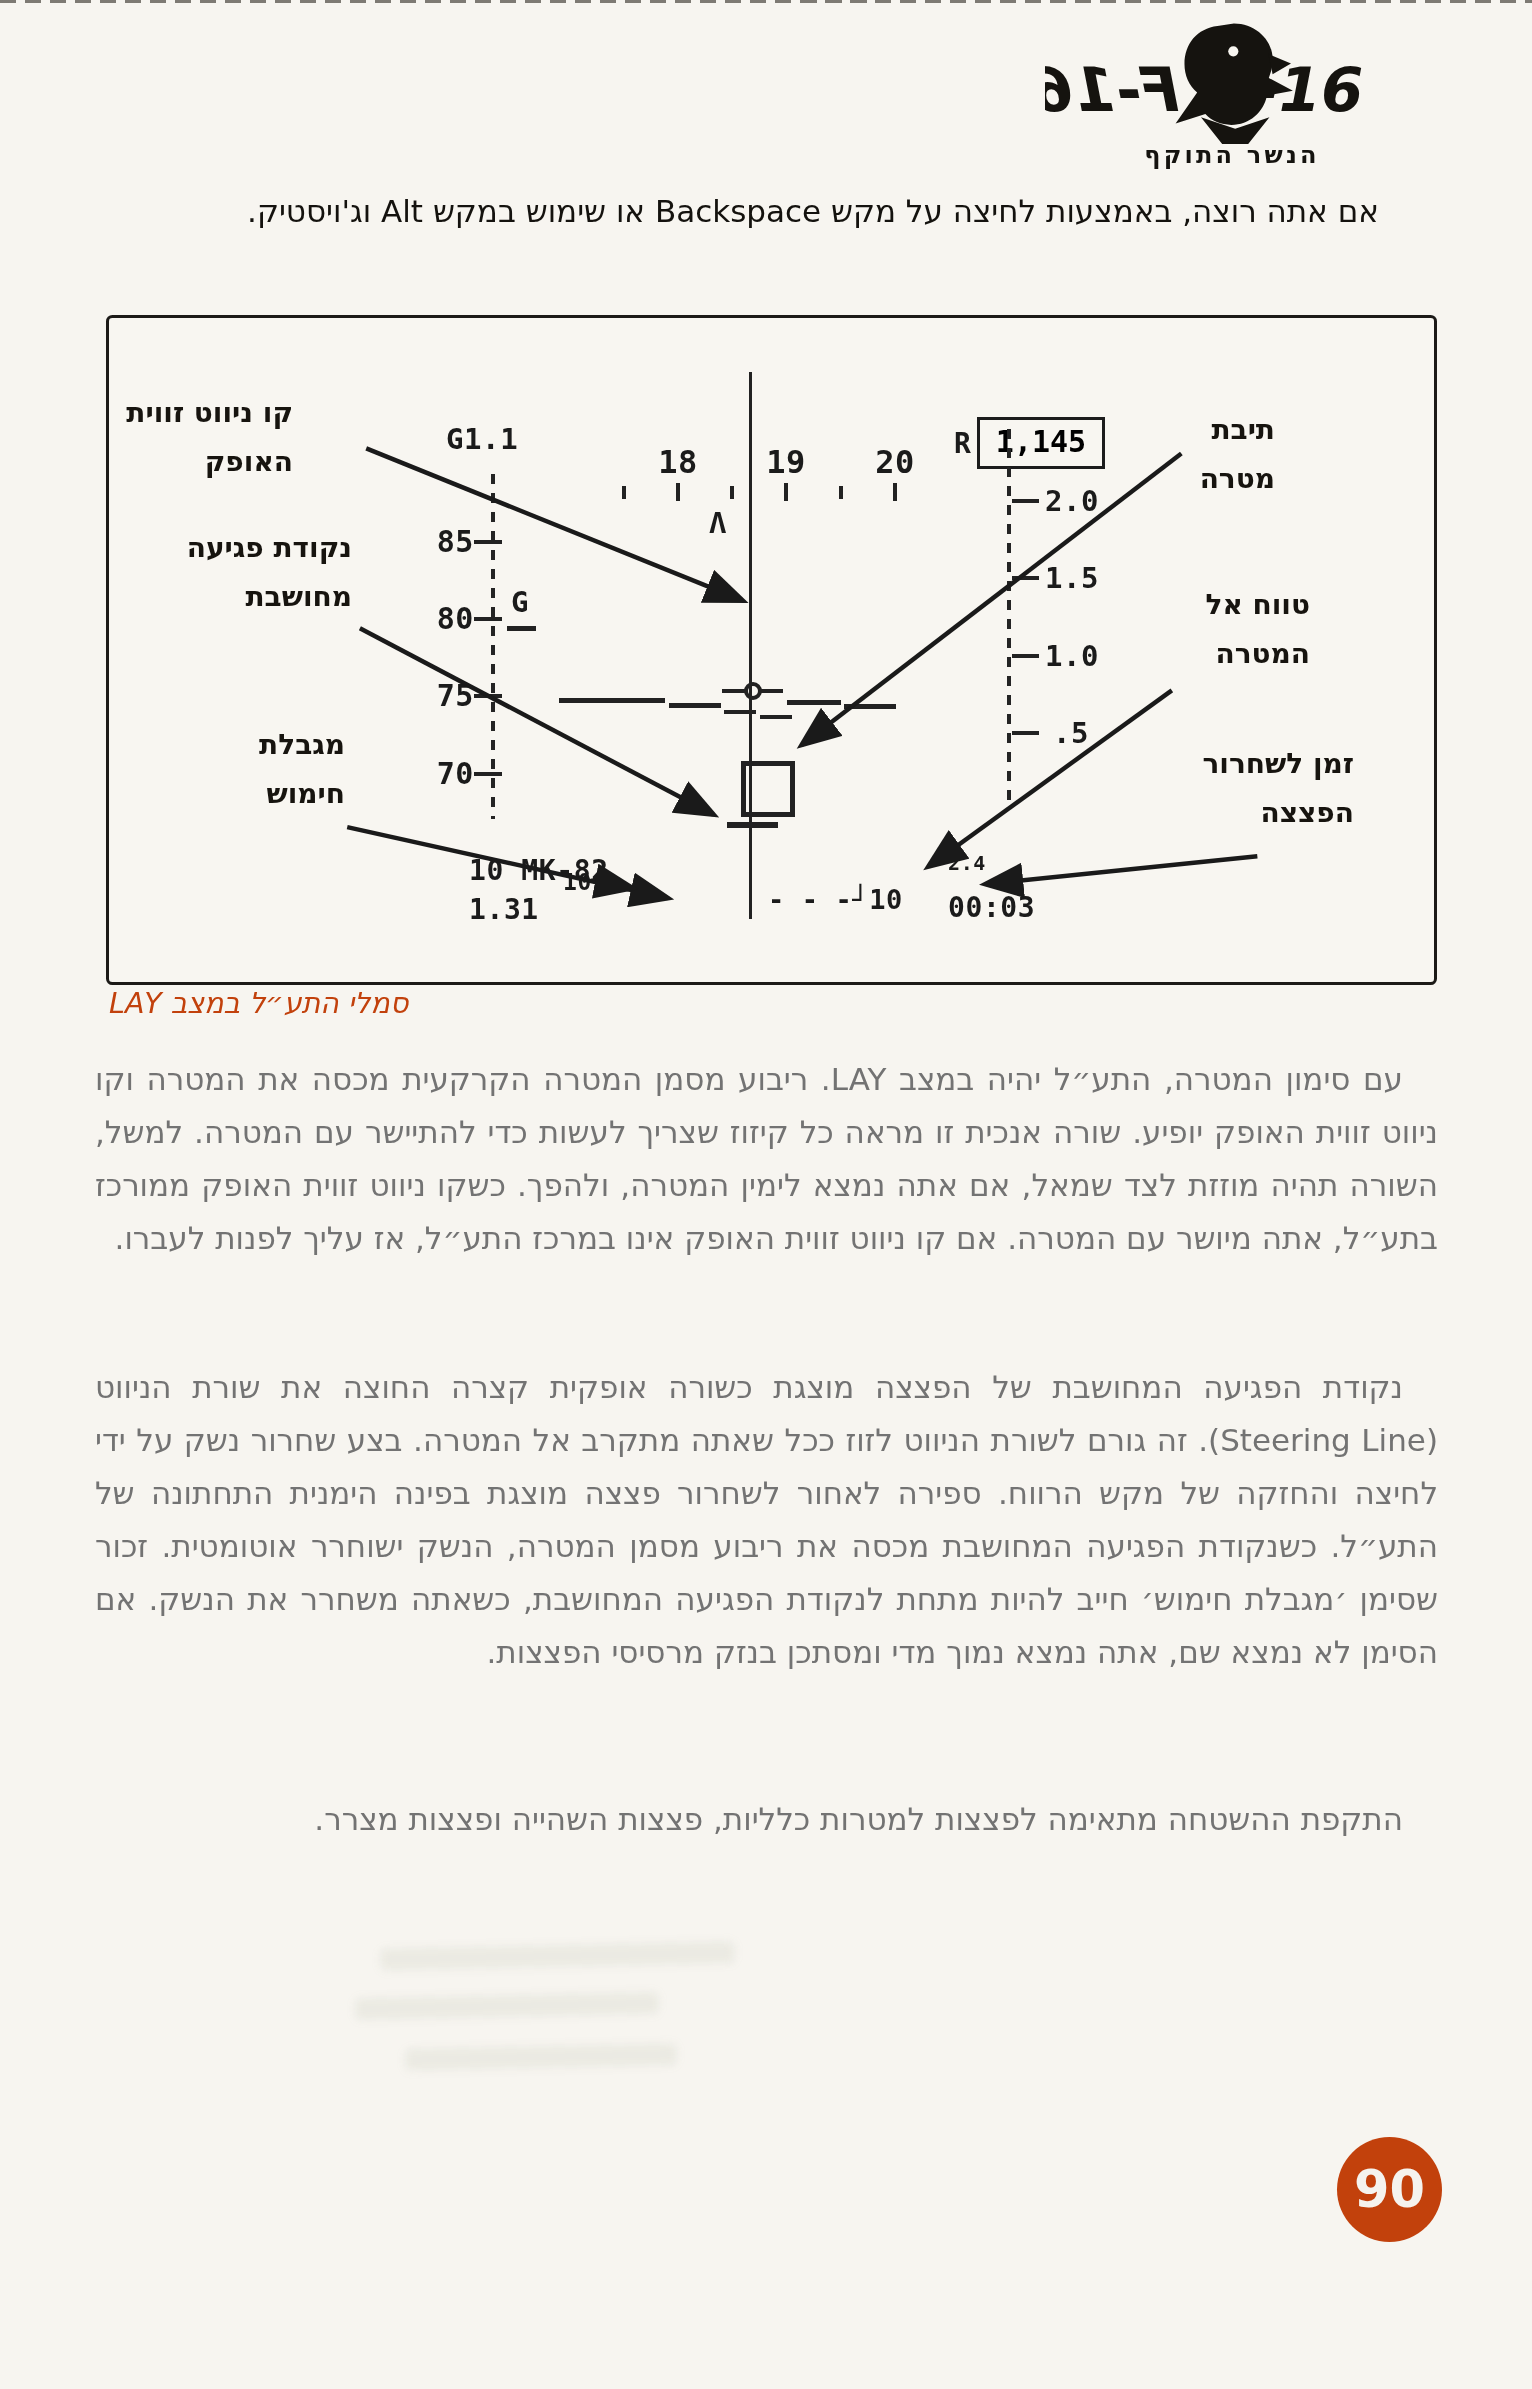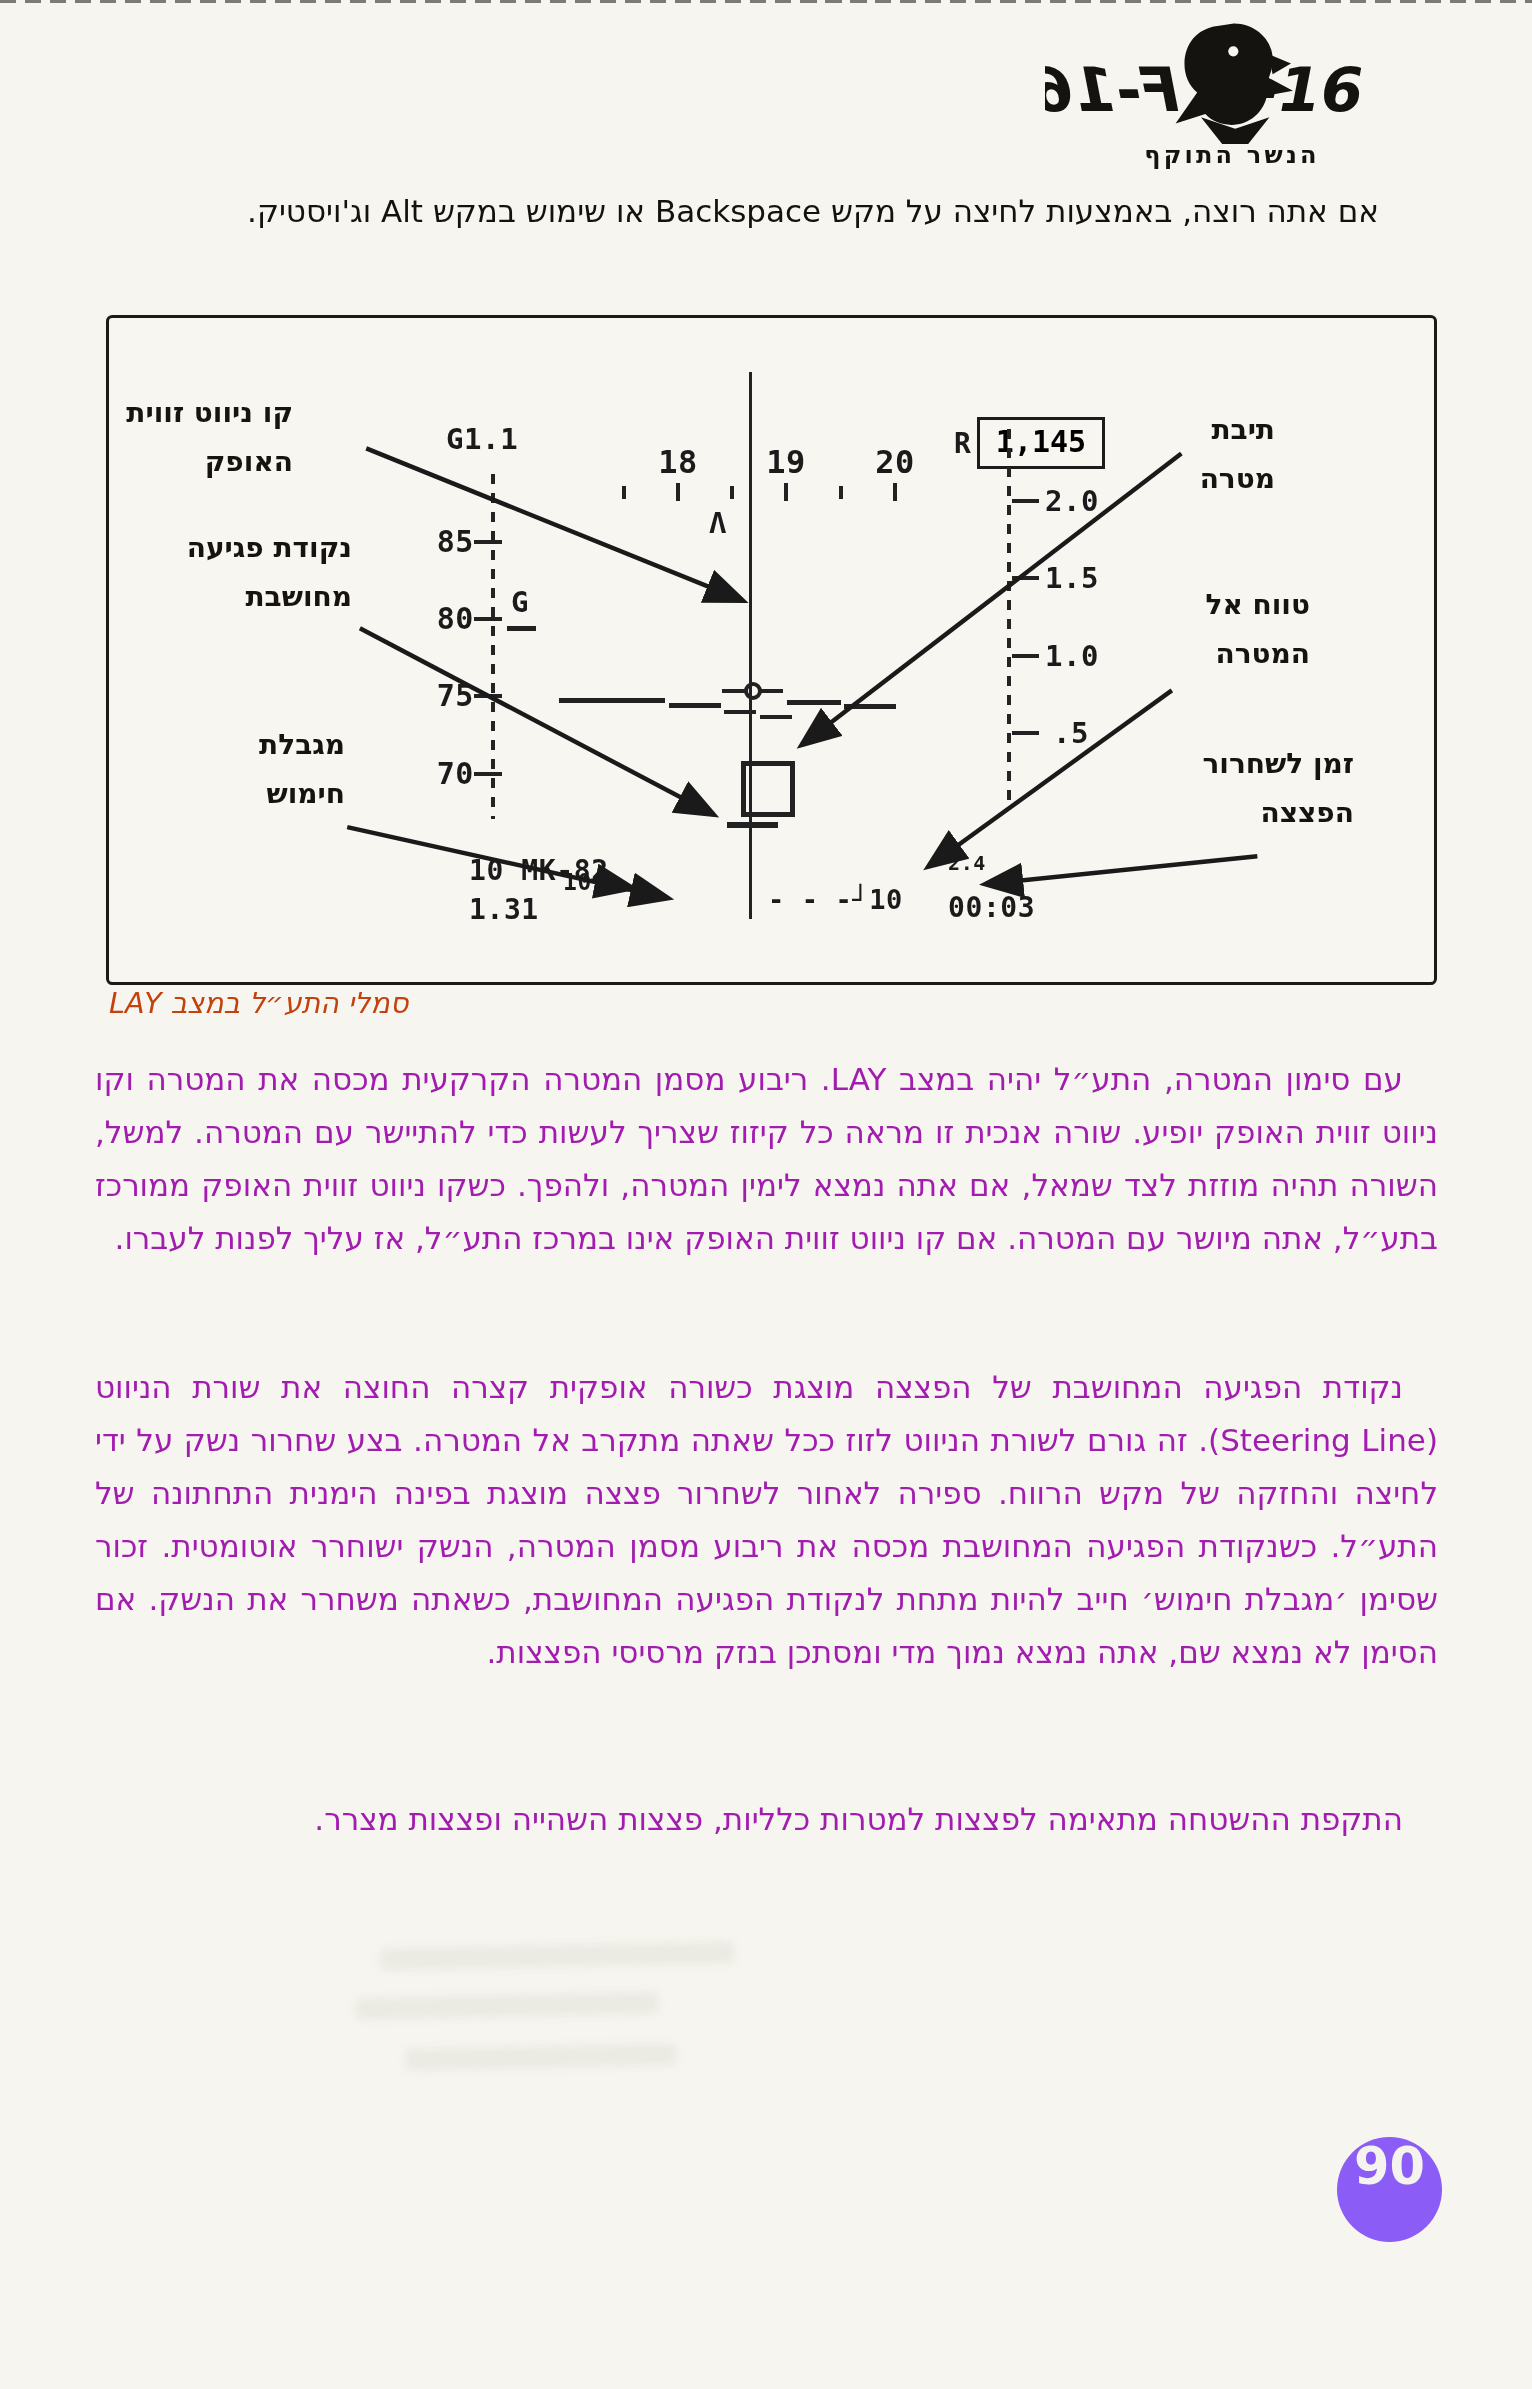--- a/index.html
+++ b/index.html
@@ -65,32 +65,32 @@
   }
   .arrow-layer{position:absolute;left:0;top:0;pointer-events:none;}
   .caption{
     position:absolute;left:109px;top:987px;
     font-style:italic;font-size:28.5px;direction:rtl;color:#c2410c;
   }
   
   .para{
     position:absolute;left:95px;width:1343px;
     direction:rtl;text-align:justify;text-indent:35px;
-    font-size:31px;line-height:53px;color:#a21caf;
+    font-size:31px;line-height:53px;color:#737373;
   }
   .p1{top:1053px;} .p2{top:1361px;} .p3{top:1793px;}
   
   .bleed{
     position:absolute;background:rgba(125,140,110,0.10);
     filter:blur(4.4px);border-radius:6.3px;transform:rotate(-1.2deg);
   }
   .page-badge{
     position:absolute;left:1337px;top:2137px;width:105px;height:105px;
-    border-radius:50%;background:#8b5cf6;
-    display:flex;align-items:flex-start;justify-content:center;
+    border-radius:50%;background:#c2410c;
+    display:flex;align-items:center;justify-content:center;
   }
   .page-badge span{color:#f5f3ee;font-size:51px;font-weight:bold;}
 </style>
 </head>
 <body>
 
 <div class="page">
 
   <div class="scan-top-edge"></div>
 

